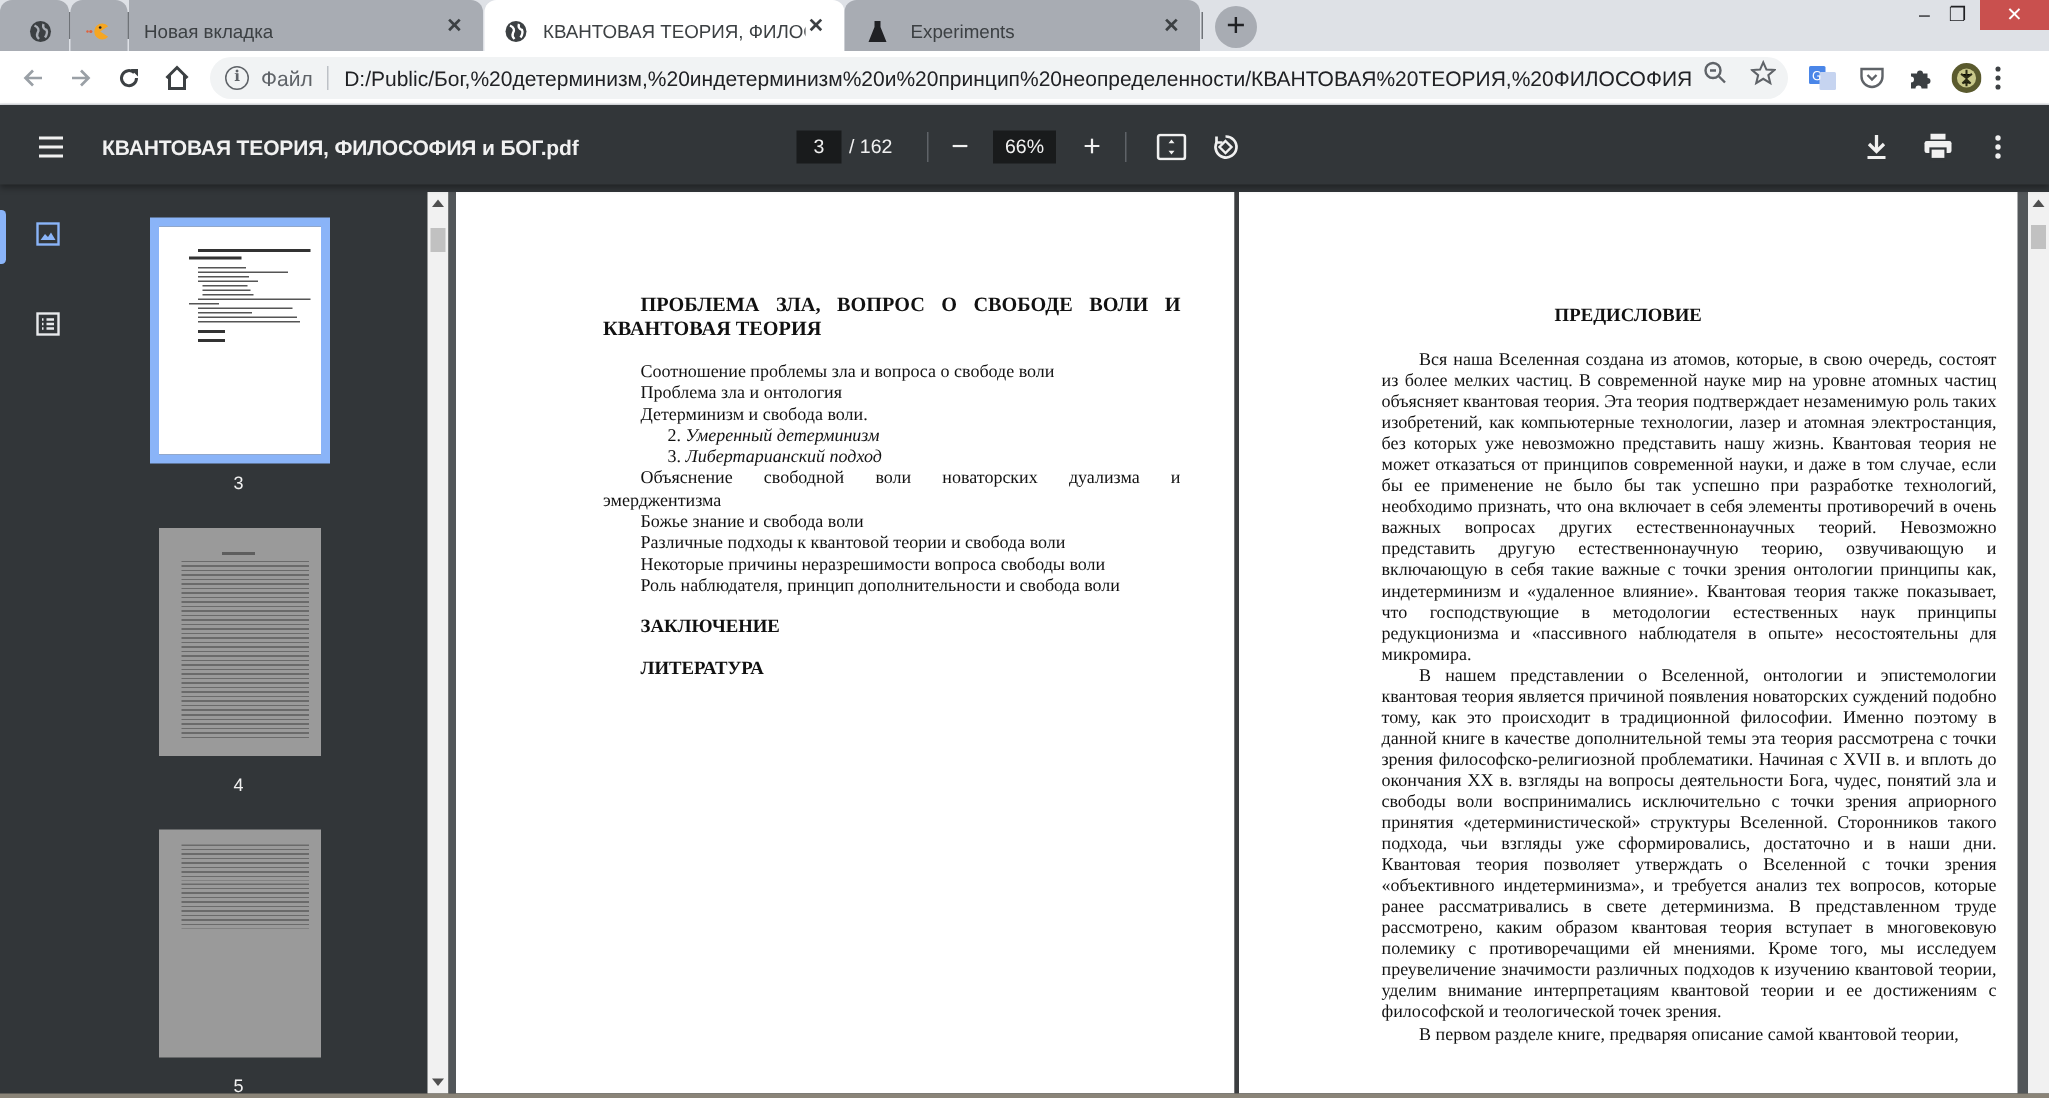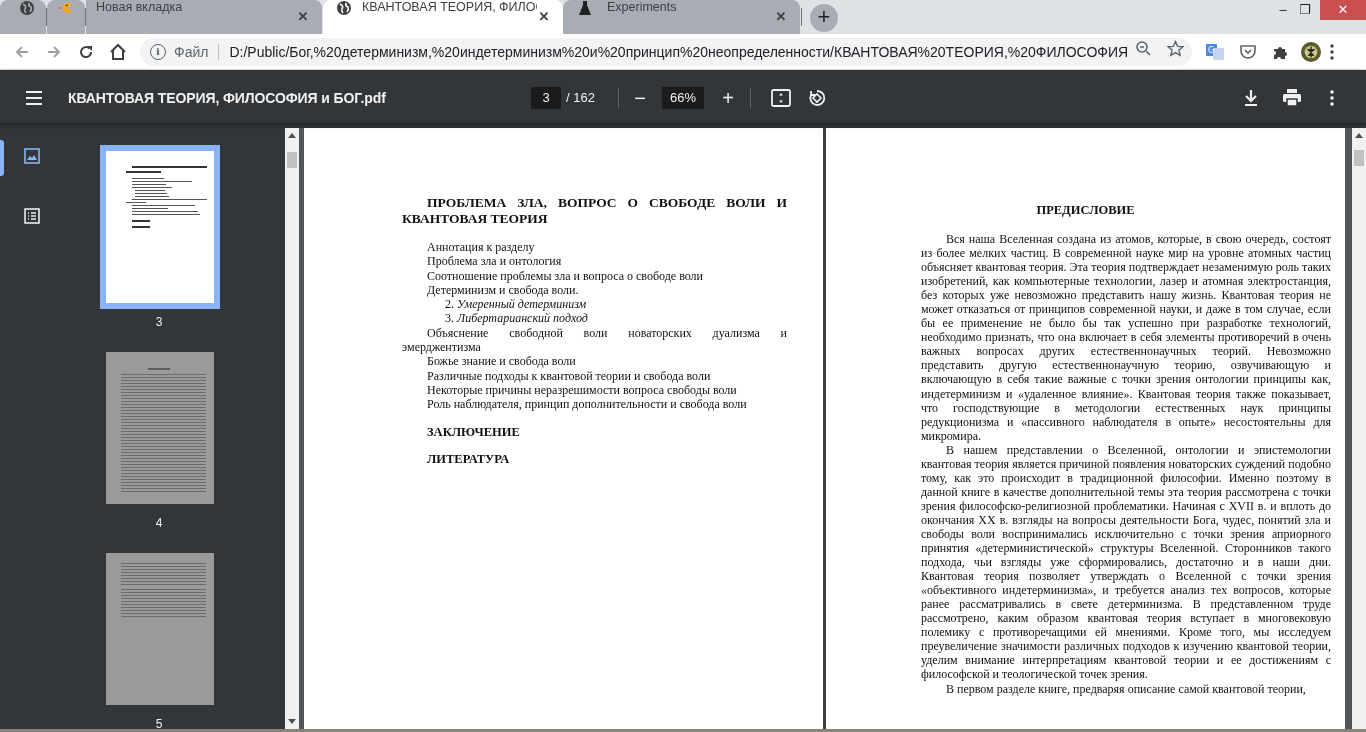--- a/index.html
+++ b/index.html
@@ -1,20 +1,20 @@
 <!DOCTYPE html>
 <html><head>
   <meta charset="utf-8">
   <style>
     * { box-sizing: border-box; margin: 0; padding: 0; }
     html, body { width: 1366px; height: 732px; overflow: hidden; background: #323639; font-family: "Liberation Sans", sans-serif; }
 
     
     .tabstrip { position: absolute; top: 0; left: 0; width: 1366px; height: 34px; background: #dee1e6; }
-    .tab { position: absolute; top: 0; height: 42px; display: flex; font-size: 12.5px; color: #3c4043; }
+    .tab { position: absolute; top: 0; height: 42px; display: flex; align-items: center; font-size: 12.5px; color: #3c4043; }
     .tab.pinned { background: #a8acb3; border-radius: 8px 8px 0 0; }
     .tab.inactive { background: #a8acb3; border-radius: 8px 8px 0 0; }
     .tab.active { background: #ffffff; border-radius: 8px 8px 0 0; }
     .tab .fav { width: 16px; height: 16px; display: inline-flex; align-items: center; justify-content: center; }
     .tab .title { margin-left: 10px; white-space: nowrap; overflow: hidden; }
     .tab .close { position: absolute; right: 12px; top: 10px; width: 14px; height: 14px; font-size: 13px; line-height: 14px; text-align: center; color: #3c4043; font-weight: bold; }
     .sep { position: absolute; top: 8px; width: 1px; height: 18px; background: #6f7378; }
     .newtab { position: absolute; top: 4px; left: 810px; width: 28px; height: 28px; border-radius: 50%; background: #a8acb3; color: #202124; font-size: 22px; line-height: 26px; text-align: center; }
     .winctl { position: absolute; top: 0; height: 20px; width: 46px; text-align: center; font-size: 13px; color: #202124; line-height: 20px; }
     .winctl.close { background: #c9504e; color: #fff; width: 46px; right: 0; }
@@ -316,23 +316,22 @@
   <div class="arrow down"></div>
 </div>
 
 <div class="viewer">
   <div class="page left">
     <div class="h-main">
       <span class="l1">ПРОБЛЕМА ЗЛА, ВОПРОС О СВОБОДЕ ВОЛИ И</span>
       <span>КВАНТОВАЯ ТЕОРИЯ</span>
     </div>
     <div class="toc">
-      <div class="item">Аннотация к разделу</div>
+      <div class="item">Соотношение проблемы зла и вопроса о свободе воли</div>
       <div class="item">Проблема зла и онтология</div>
-      <div class="item">Соотношение проблемы зла и вопроса о свободе воли</div>
       <div class="item">Детерминизм и свобода воли.</div>
       <div class="sub"><span>2.</span> <i>Умеренный детерминизм</i></div>
       <div class="sub"><span>3.</span> <i>Либертарианский подход</i></div>
       <div class="wrap1">Объяснение свободной воли новаторских дуализма и</div>
       <div class="wrap2">эмерджентизма</div>
       <div class="item">Божье знание и свобода воли</div>
       <div class="item">Различные подходы к квантовой теории и свобода воли</div>
       <div class="item">Некоторые причины неразрешимости вопроса свободы воли</div>
       <div class="item">Роль наблюдателя, принцип дополнительности и свобода воли</div>
       <div class="bold" style="margin-top:13px;">ЗАКЛЮЧЕНИЕ</div>

